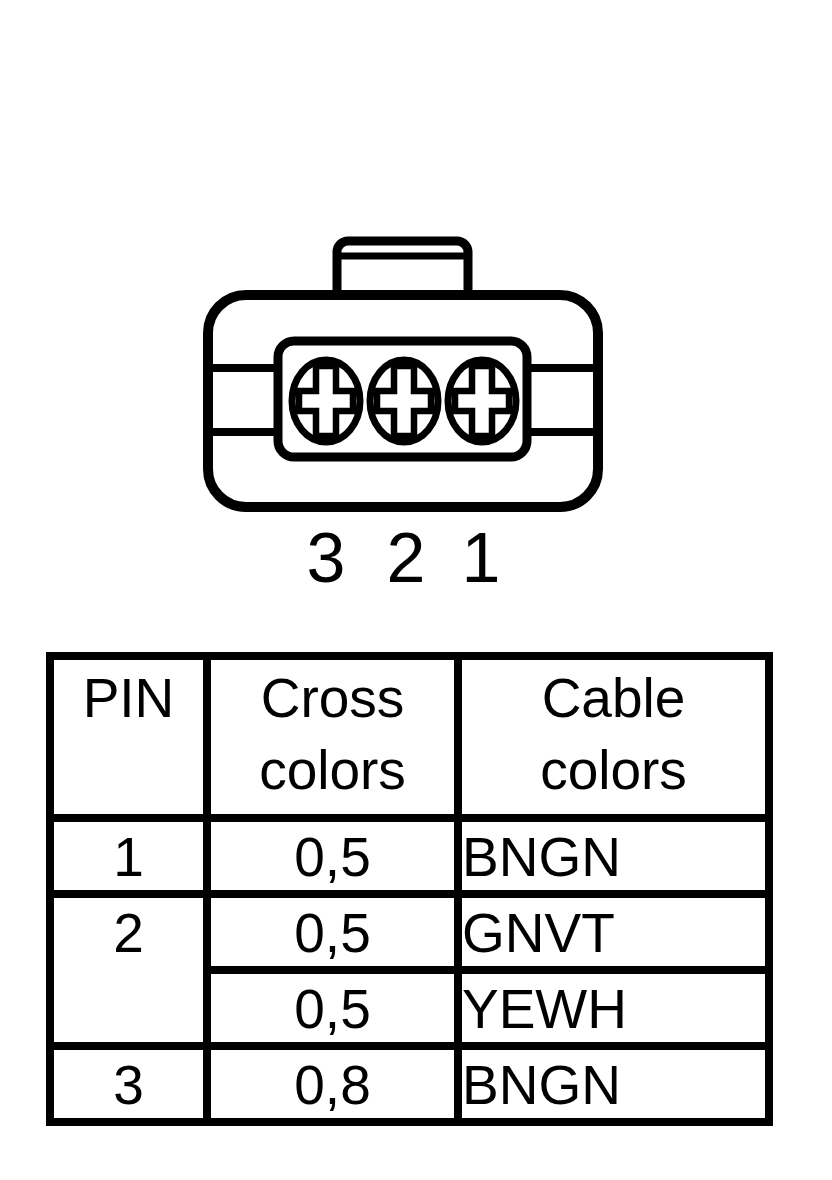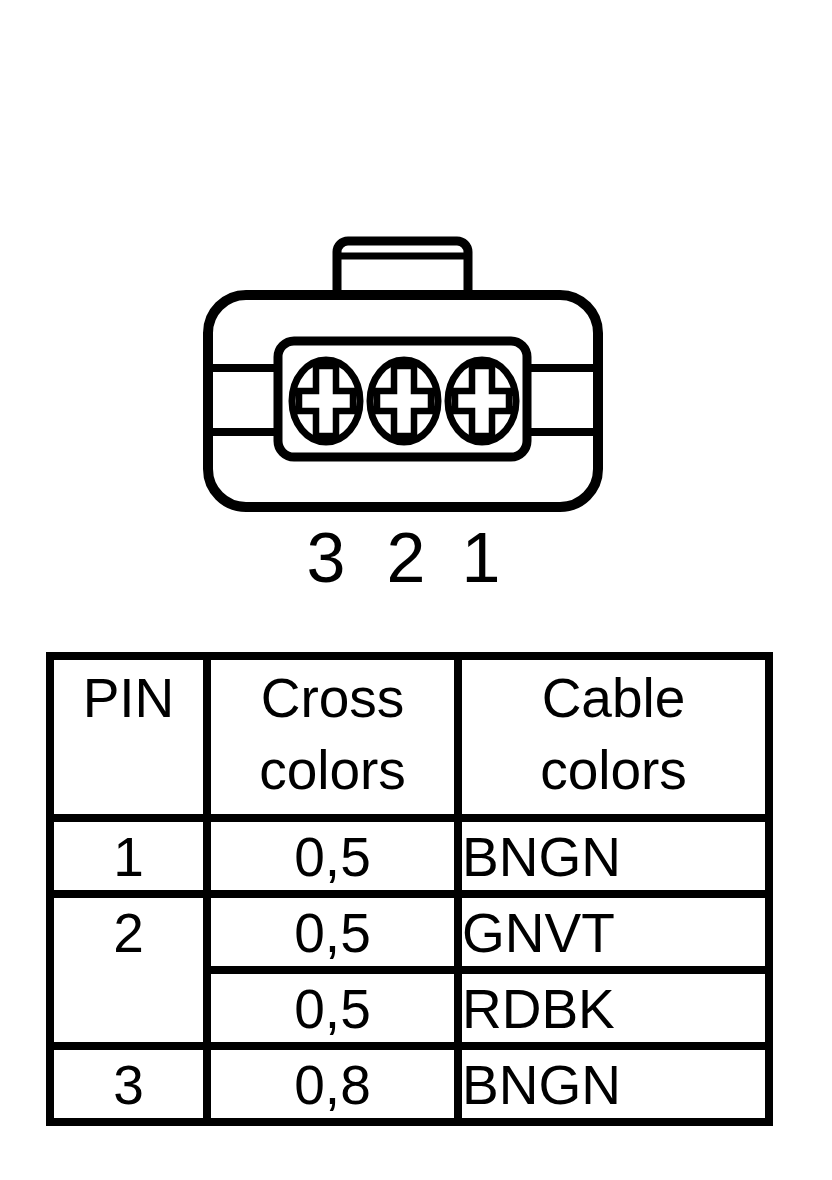--- a/index.html
+++ b/index.html
@@ -159,21 +159,21 @@
         <td class="cell-cross">0,5</td>
         <td class="cell-cable">BNGN</td>
       </tr>
       <tr class="row-2">
         <td class="cell-pin" rowspan="2">2</td>
         <td class="cell-cross">0,5</td>
         <td class="cell-cable">GNVT</td>
       </tr>
       <tr class="row-3">
         <td class="cell-cross">0,5</td>
-        <td class="cell-cable">RDBK</td>
+        <td class="cell-cable">YEWH</td>
       </tr>
       <tr class="row-4">
         <td class="cell-pin">3</td>
         <td class="cell-cross">0,8</td>
         <td class="cell-cable">BNGN</td>
       </tr>
     </tbody>
   </table>
 
 </div>

